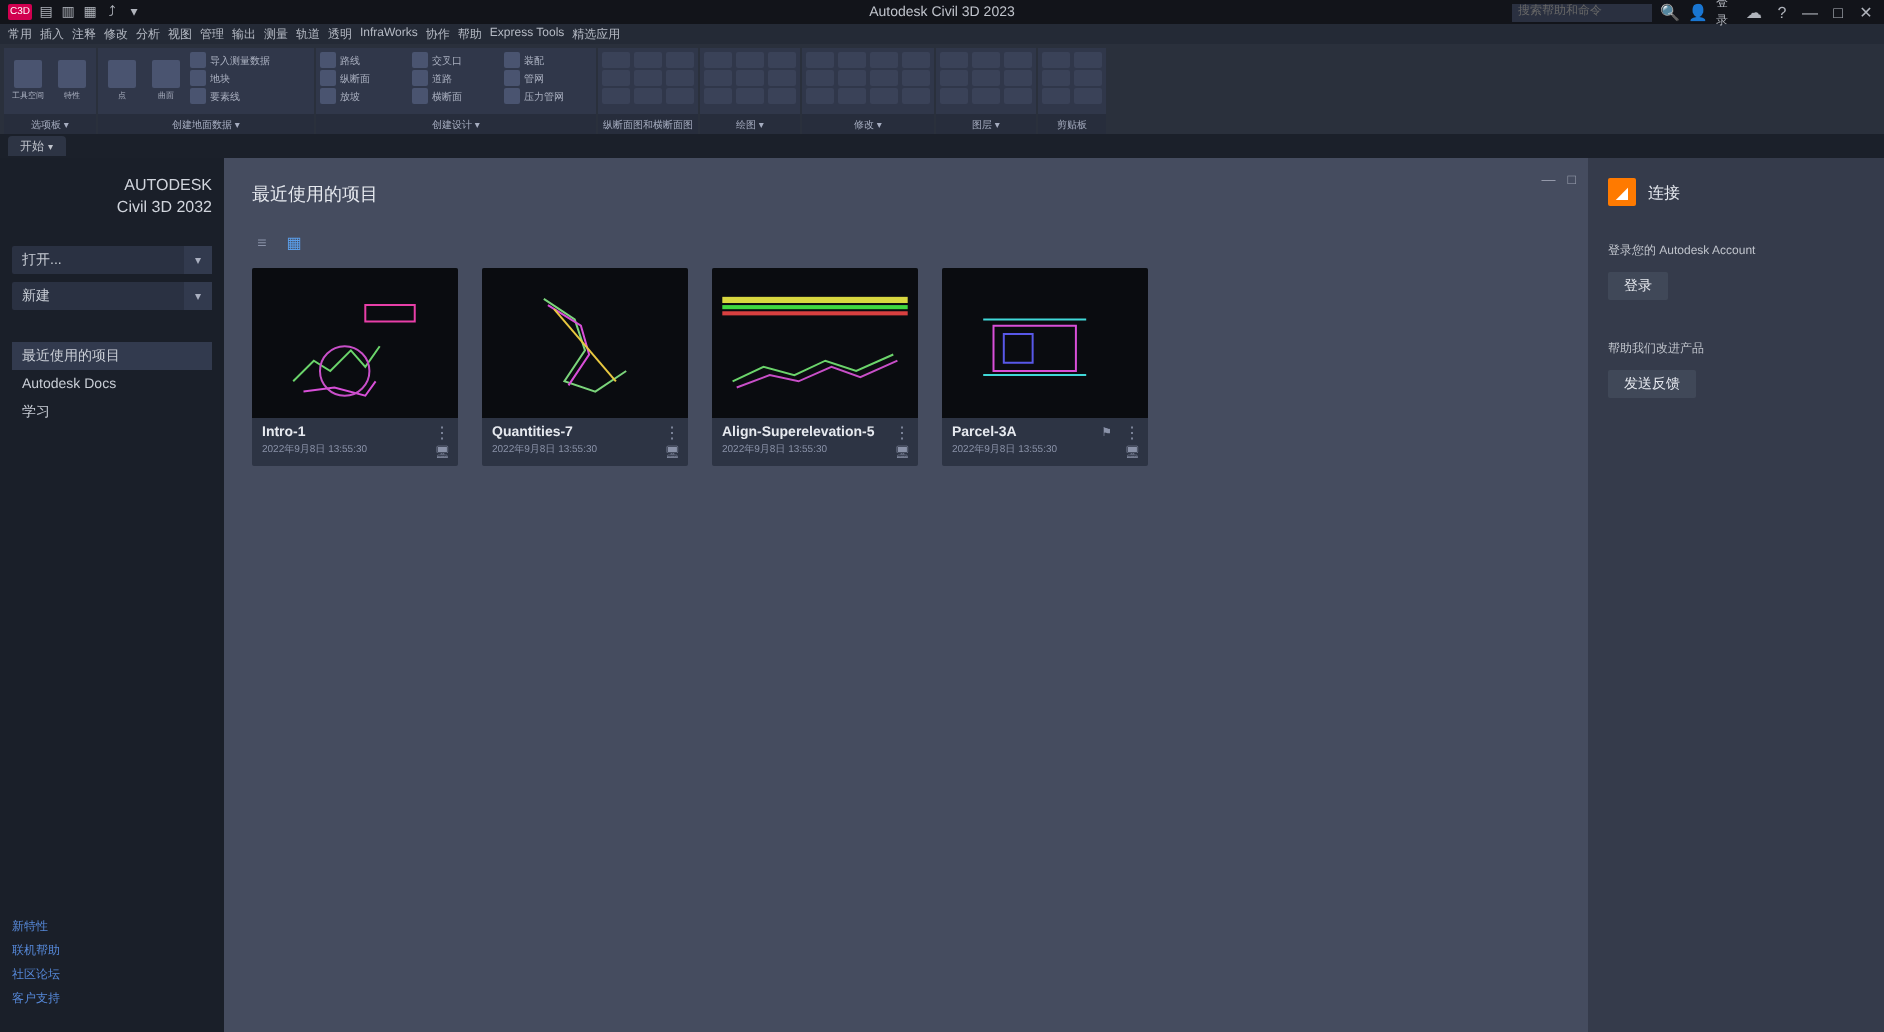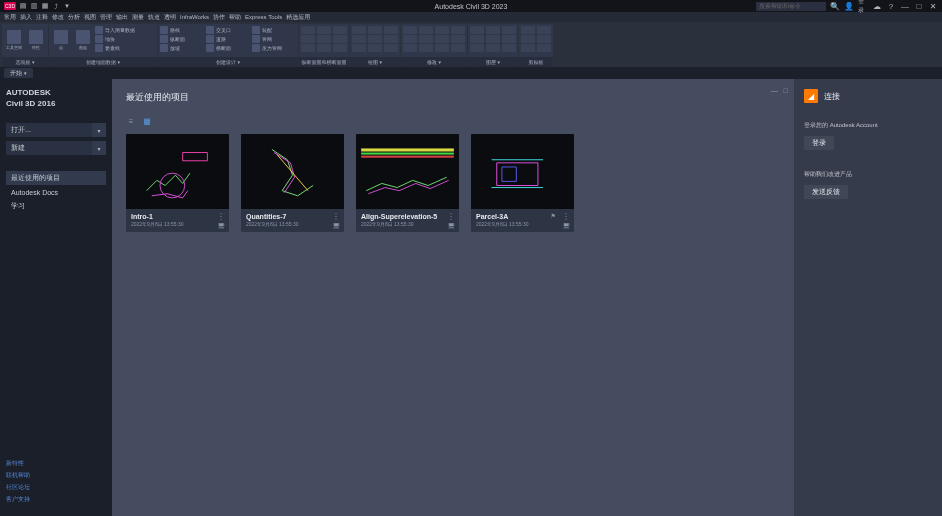--- a/index.html
+++ b/index.html
@@ -30,21 +30,21 @@
   .btn-smw{width:60px;height:8px;background:transparent;display:flex;align-items:center;gap:2px;}
   .btn-smw .ic2{width:8px;height:8px;background:#4a5470;border-radius:1px;}
   .btn-smw .lb2{font-size:5px;color:#aab0c0;}
   
   .tabbar{height:12px;background:#1b202a;display:flex;align-items:center;padding:0 4px;}
   .tabbar-item{height:10px;padding:0 6px;font-size:6px;color:#c0c4cc;display:flex;align-items:center;gap:2px;background:#2d3444;border-radius:2px 2px 0 0;}
   
   .main{display:flex;height:437px;}
   .sidebar{width:112px;background:#1a1f29;display:flex;flex-direction:column;padding:8px 6px;}
   .brand{font-size:10px;font-weight:bold;color:#fff;line-height:11px;}
-  .brand span{display:block;font-size:8px;font-weight:bold;color:#d0d4dc;}
+  .brand span{display:block;font-size:8px;font-weight:normal;color:#d0d4dc;text-align:right;}
   .sb-btn{margin-top:14px;height:14px;background:#2a3142;display:flex;align-items:center;border-radius:1px;}
   .sb-btn .txt{flex:1;font-size:7px;color:#c9ced6;padding:0 5px;}
   .sb-btn .dd{width:14px;height:14px;background:#323a4e;display:flex;align-items:center;justify-content:center;font-size:6px;color:#aab0c0;}
   .sb-nav{margin-top:16px;}
   .sb-nav-item{height:14px;font-size:7px;color:#c9ced6;padding:0 5px;display:flex;align-items:center;cursor:pointer;}
   .sb-nav-item.active{background:#323a4e;}
   .sb-footer{margin-top:auto;display:flex;flex-direction:column;gap:3px;padding-bottom:4px;}
   .sb-link{font-size:6px;color:#5688d8;cursor:pointer;}
   .content{flex:1;background:#454c5f;padding:12px 14px;position:relative;}
   .sec-title{font-size:9px;color:#e6e9ef;margin-bottom:12px;}
@@ -312,21 +312,21 @@
     <span>开始</span>
     <span style="font-size:5px">▾</span>
   </div>
 </div>
 
 <div class="main">
 
   <div class="sidebar">
     <div class="brand">
       <span>AUTODESK</span>
-      <span>Civil 3D 2016</span>
+      <span>Civil 3D 2032</span>
     </div>
     <div class="sb-btn">
       <span class="txt">打开...</span>
       <span class="dd">▾</span>
     </div>
     <div class="sb-btn" style="margin-top:4px">
       <span class="txt">新建</span>
       <span class="dd">▾</span>
     </div>
     <div class="sb-nav" id="sb-nav">

